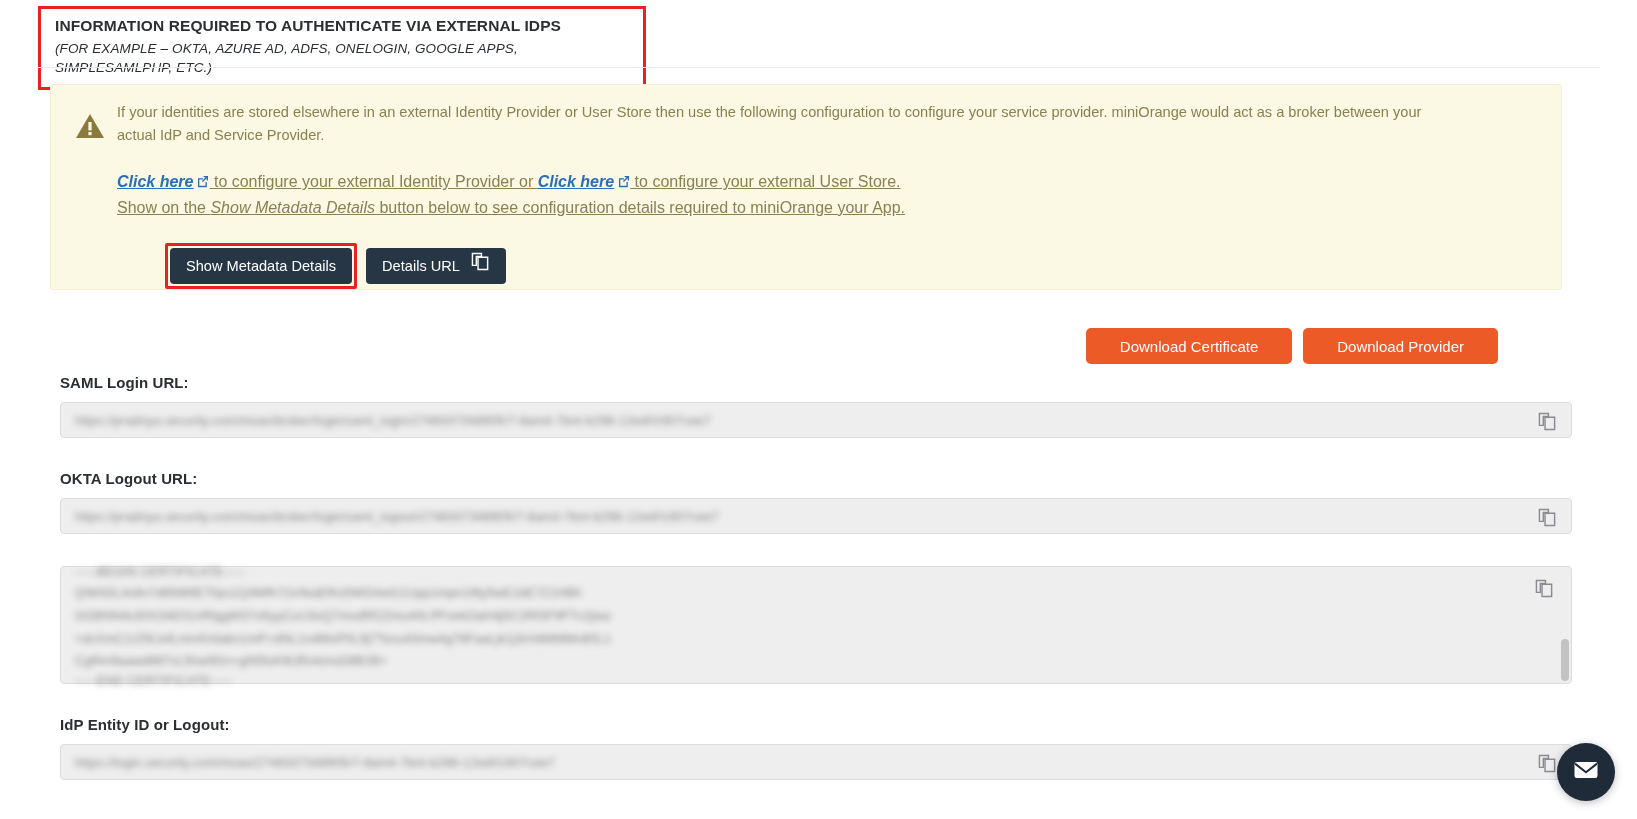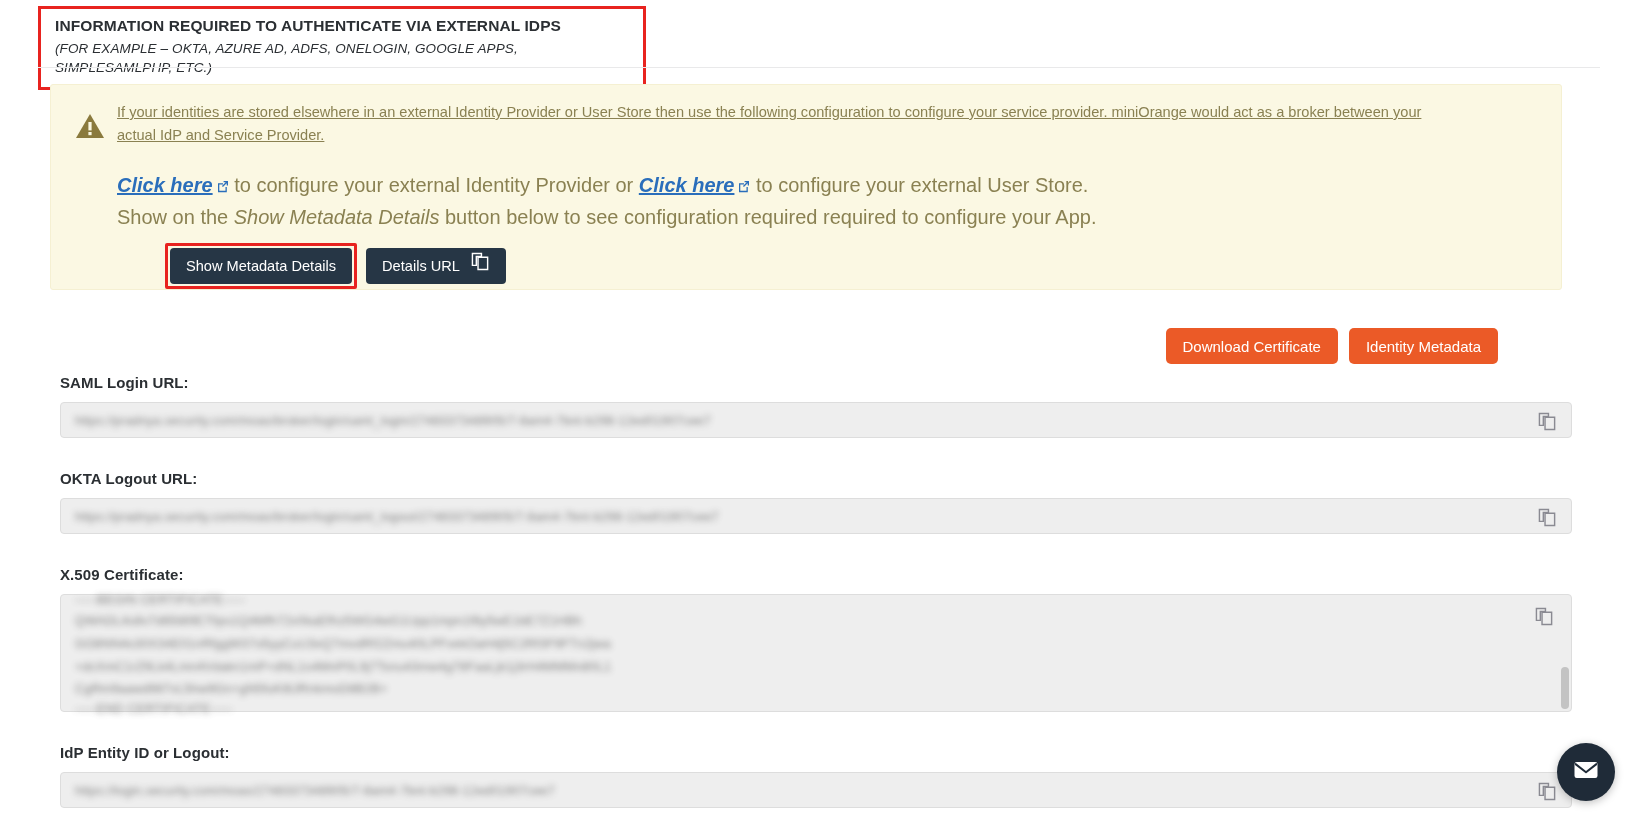--- a/index.html
+++ b/index.html
@@ -39,24 +39,23 @@
   }
   .alert-icon {
     position:absolute; left:22px; top:24px; width:34px; height:34px;
   }
   .alert-body {
     position:absolute; left:66px; top:16px; right:18px;
   }
   .alert-p {
     font-size:14.6px; color:#8a8152; line-height:1.55; margin:0;
     max-width:1320px;
-    text-decoration:underline;
   }
   .alert-links { margin-top:24px; }
-  .alert-links .line { font-size:20px; color:#8a8152; line-height:1.55; }
+  .alert-links .line { font-size:16px; color:#8a8152; line-height:1.55;text-decoration:underline; }
   .lnk {
     color:#2a6ebb; font-weight:bold; font-style:italic;
     text-decoration:underline; cursor:pointer;
   }
   .ext-ico { display:inline-block; vertical-align:-1px; margin-left:3px; }
   .ital { font-style:italic; }
 
   
   .btn-row { position:absolute; left:48px; top:142px; display:flex; gap:9px; align-items:center; }
   .dark-btn {
@@ -70,21 +69,21 @@
     display:inline-flex;
   }
 
   
   .dl-row {
     position:absolute; right:139px; top:328px; display:flex; gap:11px;
   }
   .orange-btn {
     background:#eb5a27; color:#fff; border:none; border-radius:5px;
     font-size:15px; font-family:"Liberation Sans", sans-serif;
-    height:36px; padding:0 17px; cursor:pointer; white-space:nowrap;
+    height:36px; padding:0 34px; cursor:pointer; white-space:nowrap;
   }
 
   
   .fields { position:absolute; left:0; top:374px; width:100%; }
   .field { position:relative; margin-bottom:20px; padding:0 60px 12px 60px; }
   .field-label {
     font-size:15px; font-weight:bold; color:#2b2f33;
     margin-bottom:11px; letter-spacing:.1px;
   }
   .field-input {
@@ -139,21 +138,21 @@
 
       <div class="alert-links">
         <div class="line"><a class="lnk">Click here</a><span class="ext-ico"><svg width="13" height="13" viewBox="0 0 13 13">
                 <path d="M2 3.2h5v1.3H3.3v6.2h6.2V7h1.3v5.3H2z" fill="#2a6ebb"></path>
                 <path d="M7.6 1h4.4v4.4h-1.3V3.2L6.9 6.9 6 6l3.7-3.7H7.6z" fill="#2a6ebb"></path>
               </svg></span><span> to configure your external Identity Provider or </span><a class="lnk">Click here</a><span class="ext-ico"><svg width="13" height="13" viewBox="0 0 13 13">
                 <path d="M2 3.2h5v1.3H3.3v6.2h6.2V7h1.3v5.3H2z" fill="#2a6ebb"></path>
                 <path d="M7.6 1h4.4v4.4h-1.3V3.2L6.9 6.9 6 6l3.7-3.7H7.6z" fill="#2a6ebb"></path>
               </svg></span><span> to configure your external User Store.</span></div>
 
-        <div class="line"><span>Show on the </span><span class="ital">Show Metadata Details</span><span> button below to see configuration required required to configure your App.</span></div>
+        <div class="line"><span>Show on the </span><span class="ital">Show Metadata Details</span><span> button below to see configuration details required to miniOrange your App.</span></div>
       </div>
 
       <div class="btn-row">
         <span class="redbox-wrap">
           <button class="dark-btn">Show Metadata Details</button>
         </span>
         <button class="dark-btn">
           <span>Details URL</span>
           <span>
             <svg width="19" height="19" viewBox="0 0 20 20">
@@ -161,21 +160,21 @@
               <path d="M7.4 5.6h10.1v12.9H7.4z" fill="#263645" stroke="#ffffff" stroke-width="1.5"></path>
             </svg>
           </span>
         </button>
       </div>
     </div>
   </div>
 
   <div class="dl-row">
     <button class="orange-btn">Download Certificate</button>
-    <button class="orange-btn">Identity Metadata</button>
+    <button class="orange-btn">Download Provider</button>
   </div>
 
   <div class="fields">
 
     <div class="field">
       <div class="field-label">SAML Login URL:</div>
       <div class="field-input">
         <span class="blur-line" style="left:14px; top:11px;">https://pradnya.security.com/moas/broker/login/saml_login/2748337348905/7-8am4-7bnt-b298-12ed01907cee7</span>
         <span class="copy-ico">
           <svg width="19" height="19" viewBox="0 0 20 20">
@@ -193,21 +192,20 @@
         <span class="copy-ico">
           <svg width="19" height="19" viewBox="0 0 20 20">
             <path d="M1.5 1.5h9.5v3.3H5.6v9.3H1.5z" fill="none" stroke="#8a8a92" stroke-width="1.5"></path>
             <path d="M7.4 5.6h10.1v12.9H7.4z" fill="#eeeeee" stroke="#8a8a92" stroke-width="1.5"></path>
           </svg>
         </span>
       </div>
     </div>
 
     <div class="field">
-      <div class="field-label">X.509 Certificate:</div>
       <div class="field-input tall">
         <span class="blur-line" style="left:14px; top:-2px;">-----BEGIN CERTIFICATE-----</span>
         <span class="blur-line" style="left:14px; top:19px;">QWADL4s8v7d65t89E70ps1Q4Mfh72v0kaEfhz5WG4wG1Upp1mpn1f8y5wE1bE7Z1HBh</span>
         <span class="blur-line" style="left:14px; top:42px;">GO8NN4o30X34E01nRfggW37o5yyCuU3xQ7mvdRf2Zmu40LPFvekOaH4j5C2Rf3F9FTn2jwa</span>
         <span class="blur-line" style="left:14px; top:65px;">+dcXmC1rZ9Lk4Lmn4Vdakn1mP+dNL1o4MnP0L9j7Tsnu43mw4g78FaaLjk1j3rH4MMMn80L1</span>
         <span class="blur-line" style="left:14px; top:87px;">CgRm9aawd987vL5hw9Gn+gN5fuKl8JRnkmoD8B2B+</span>
         <span class="blur-line" style="left:14px; top:107px;">-----END CERTIFICATE-----</span>
         <span class="copy-ico tall-pos">
           <svg width="19" height="19" viewBox="0 0 20 20">
             <path d="M1.5 1.5h9.5v3.3H5.6v9.3H1.5z" fill="none" stroke="#8a8a92" stroke-width="1.5"></path>

